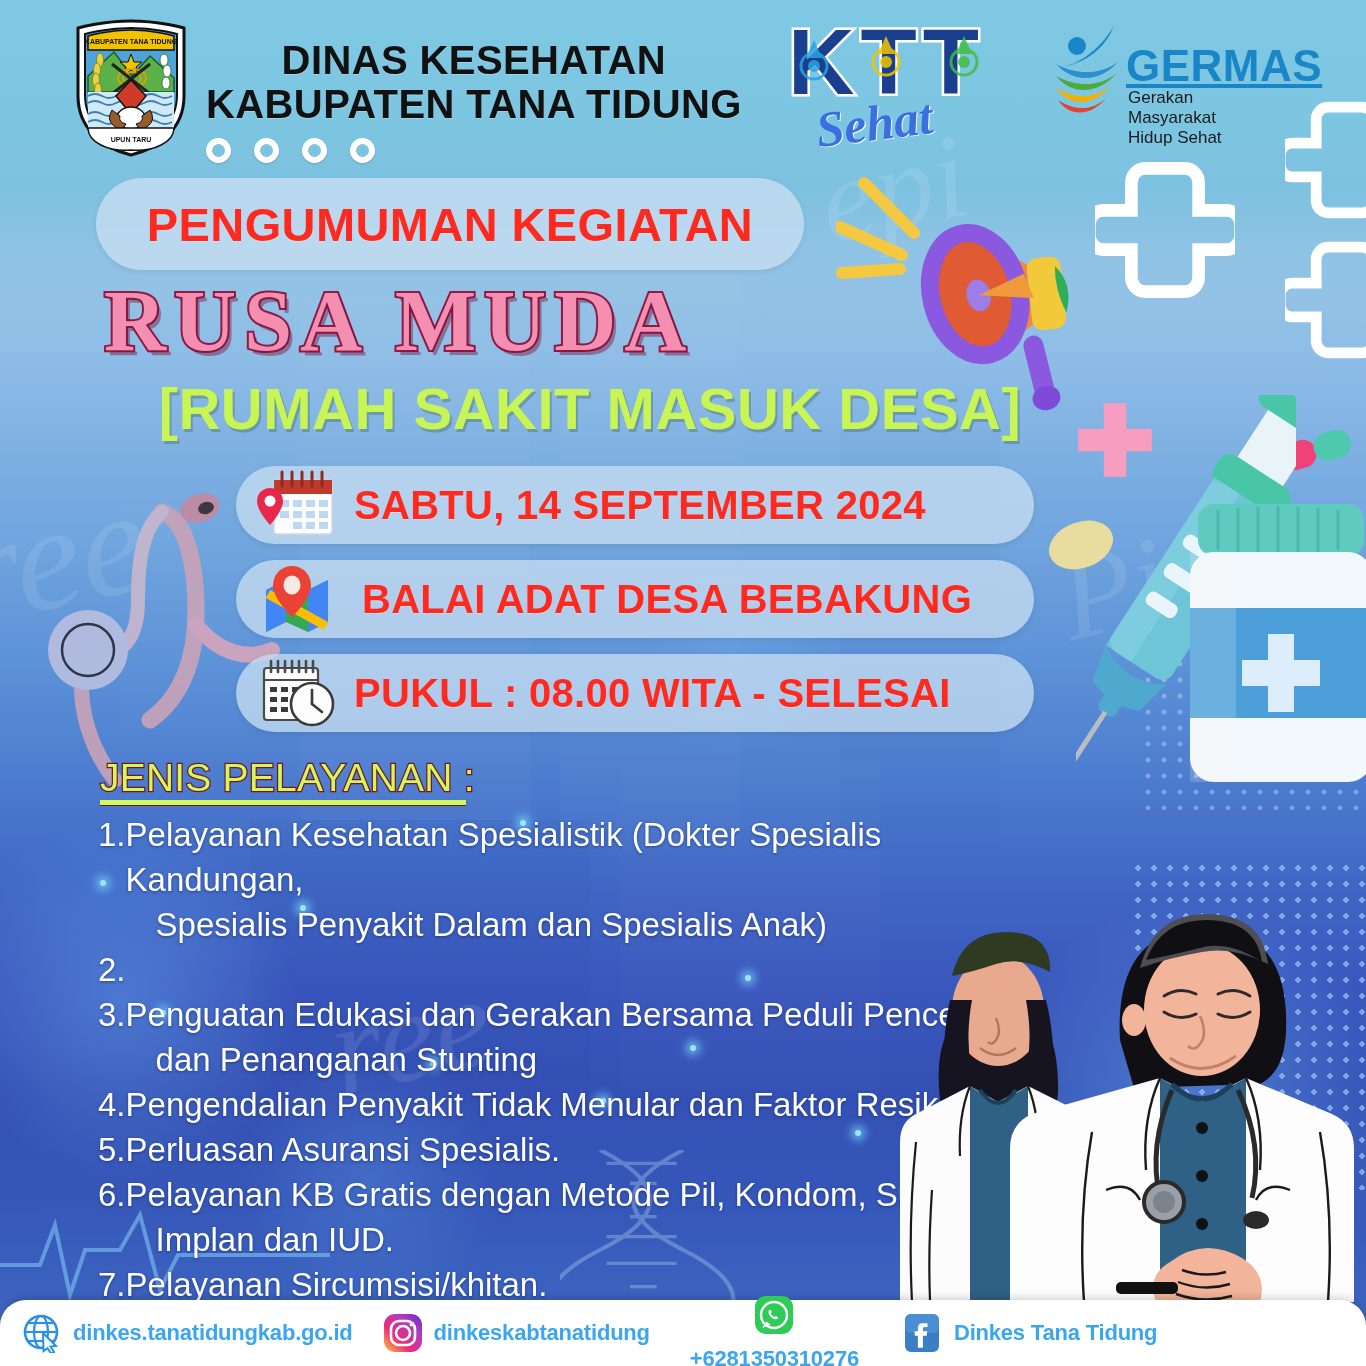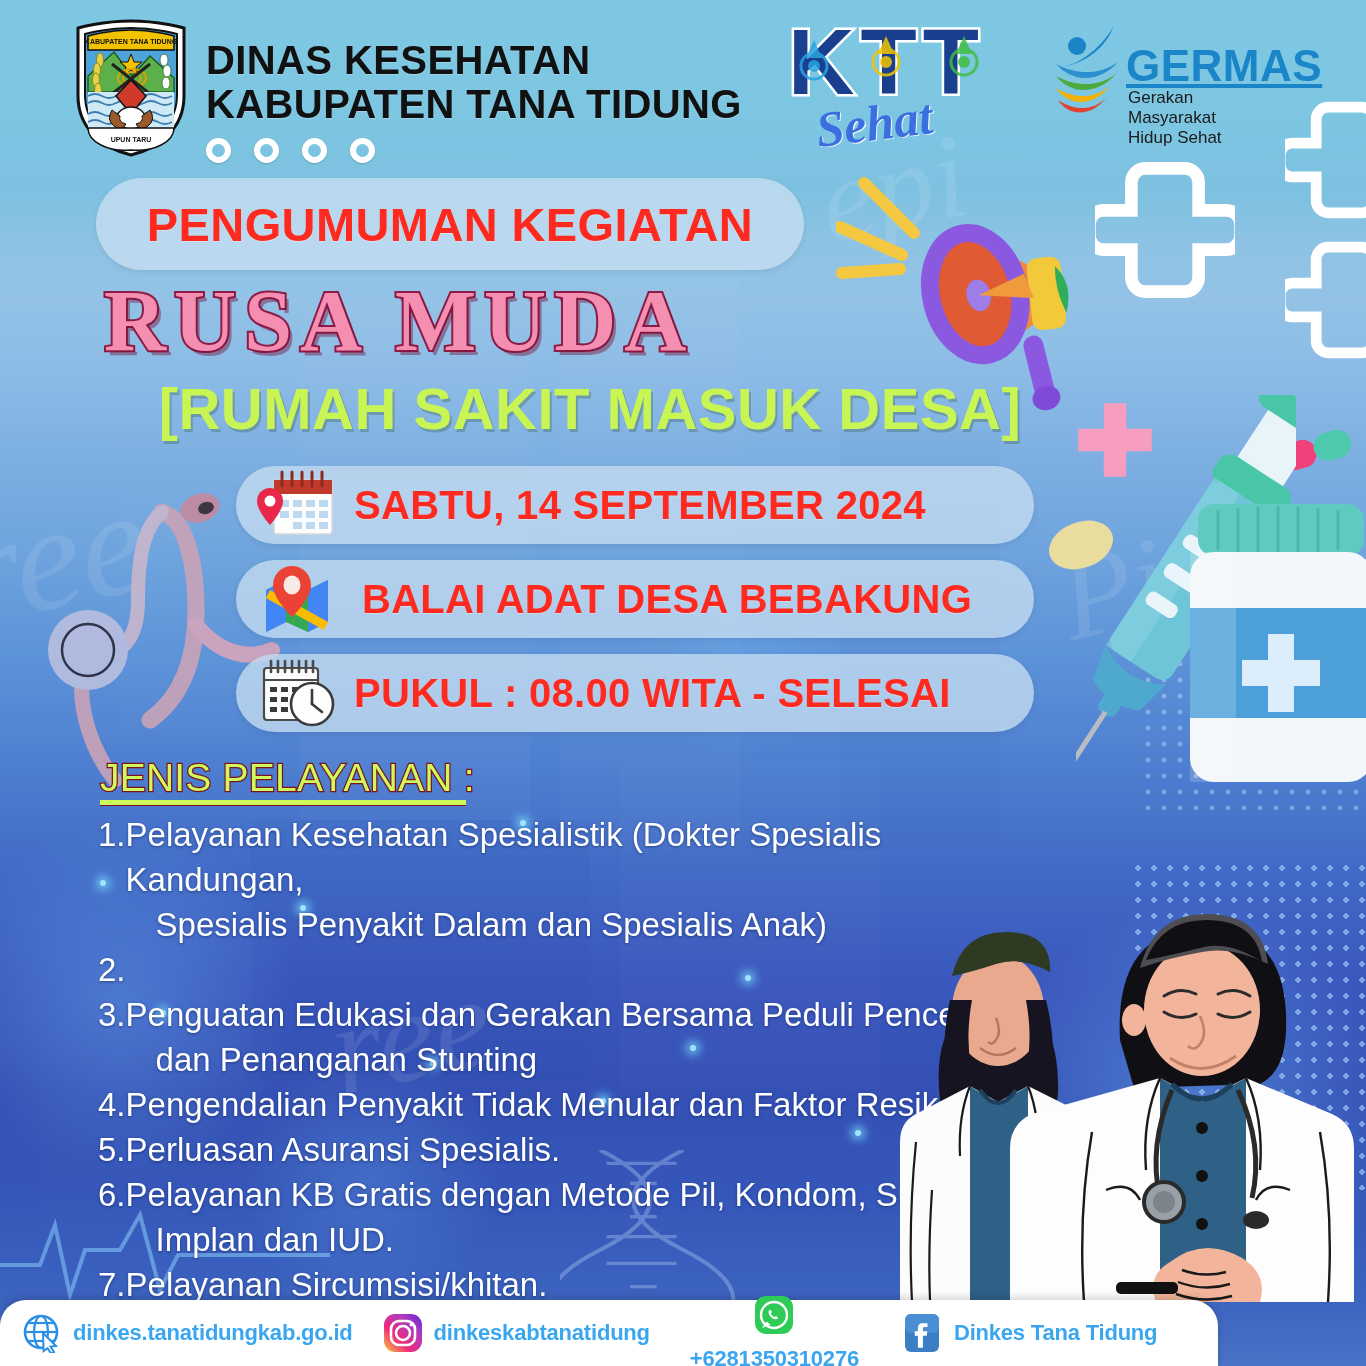--- a/index.html
+++ b/index.html
@@ -58,20 +58,21 @@
   
   #header{ position:absolute; top:0; left:0; width:1366px; height:168px; }
 
   #crest{ position:absolute; left:72px; top:18px; width:118px; height:140px; }
 
   .org-title{
     position:absolute; left:206px; top:38px;
     font-weight:bold; font-size:40px; line-height:44px;
     letter-spacing:.4px; color:#111; font-family:"Liberation Sans", sans-serif;
     text-shadow:0 1px 0 rgba(255,255,255,.25);
+    text-align:center;
   }
   .org-title span{ display:block; }
 
   .dots-row{ position:absolute; left:206px; top:138px; display:flex; gap:23px; }
   .dots-row i{ display:block; width:25px; height:25px; border-radius:50%;
     border:6px solid #fff; box-shadow:0 1px 2px rgba(0,0,0,.18); }
 
   
   #ktt{ position:absolute; left:788px; top:16px; width:240px; height:140px; }
   .ktt-letters{ position:absolute; left:0; top:0; display:flex; gap:6px; }
@@ -165,21 +166,21 @@
     font-family:"Liberation Sans", sans-serif; font-weight:400;
     text-shadow:0 1px 3px rgba(10,30,90,.55);
   }
   #services-list .li{ display:flex; align-items:flex-start; }
   #services-list .num{ flex:none; }
   #services-list .body{ }
   #services-list .cont{ display:block; padding-left:30px; }
 
   
   #footer{
-    position:absolute; left:0; bottom:0; width:1218px; height:66px;
+    position:absolute; left:0; bottom:0; width:1366px; height:66px;
     background:#ffffff; border-radius:26px 26px 0 0;
     display:flex; align-items:center;
     box-shadow:0 -2px 8px rgba(0,0,0,.18);
   }
   .fitem{ display:flex; align-items:center; gap:11px; }
   .fitem .ftxt{ font-weight:bold; font-size:22px; color:#3aa6f0;
     font-family:"Liberation Sans", sans-serif; letter-spacing:-.2px; white-space:nowrap; }
   #f-web{ margin-left:22px; }
   #f-ig{ margin-left:30px; }
   #f-wa{ margin-left:40px;flex-direction:column; }

